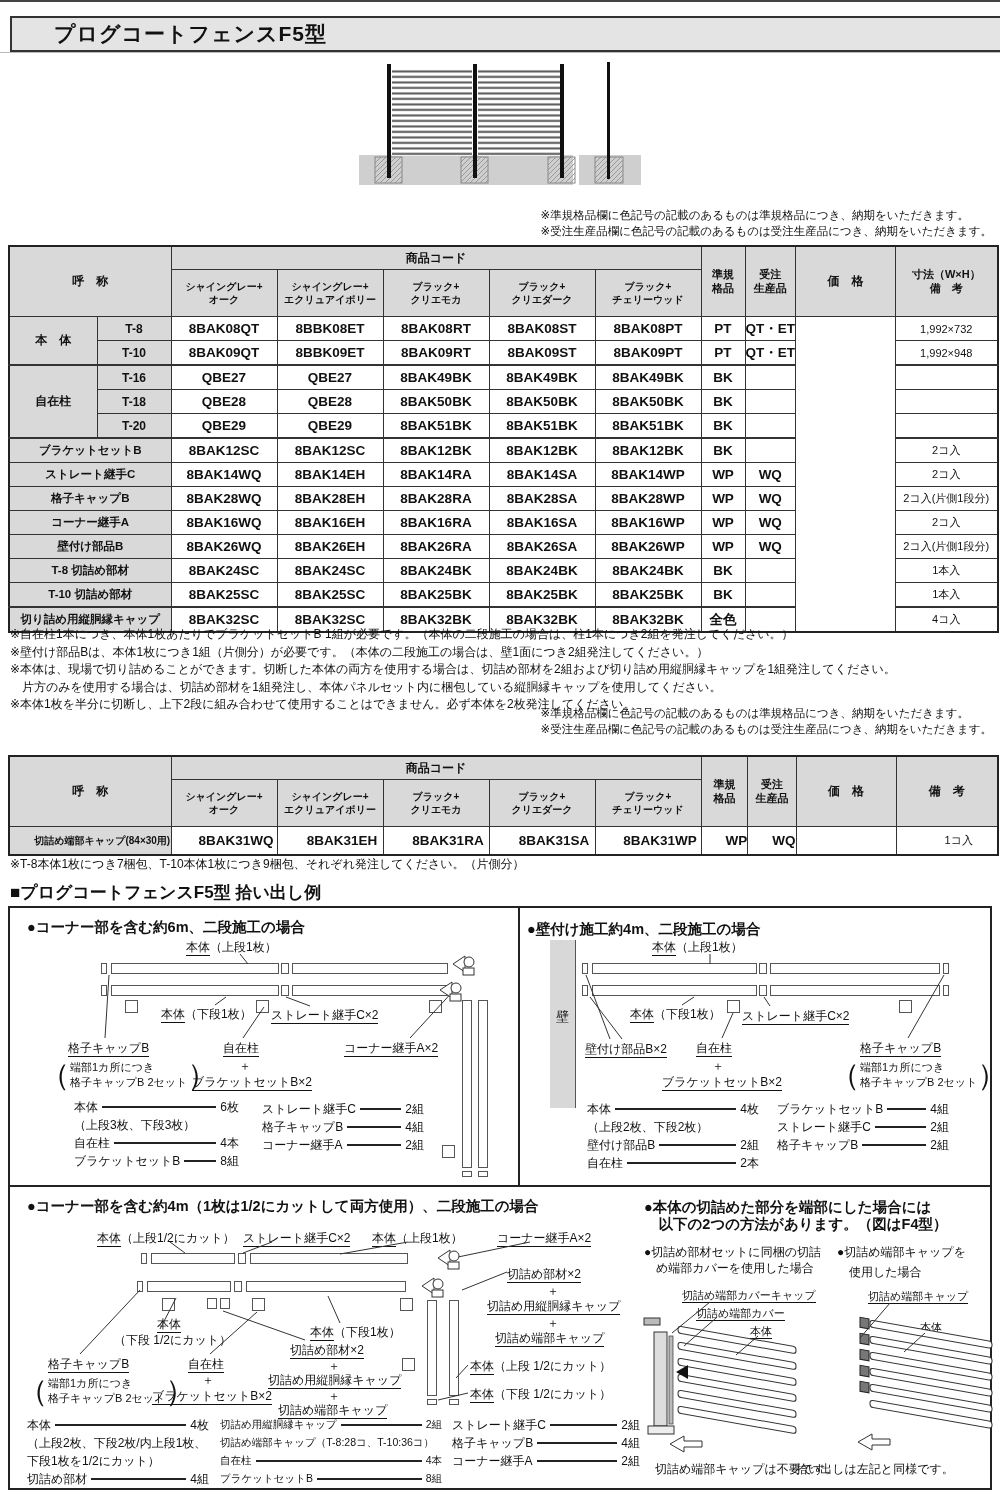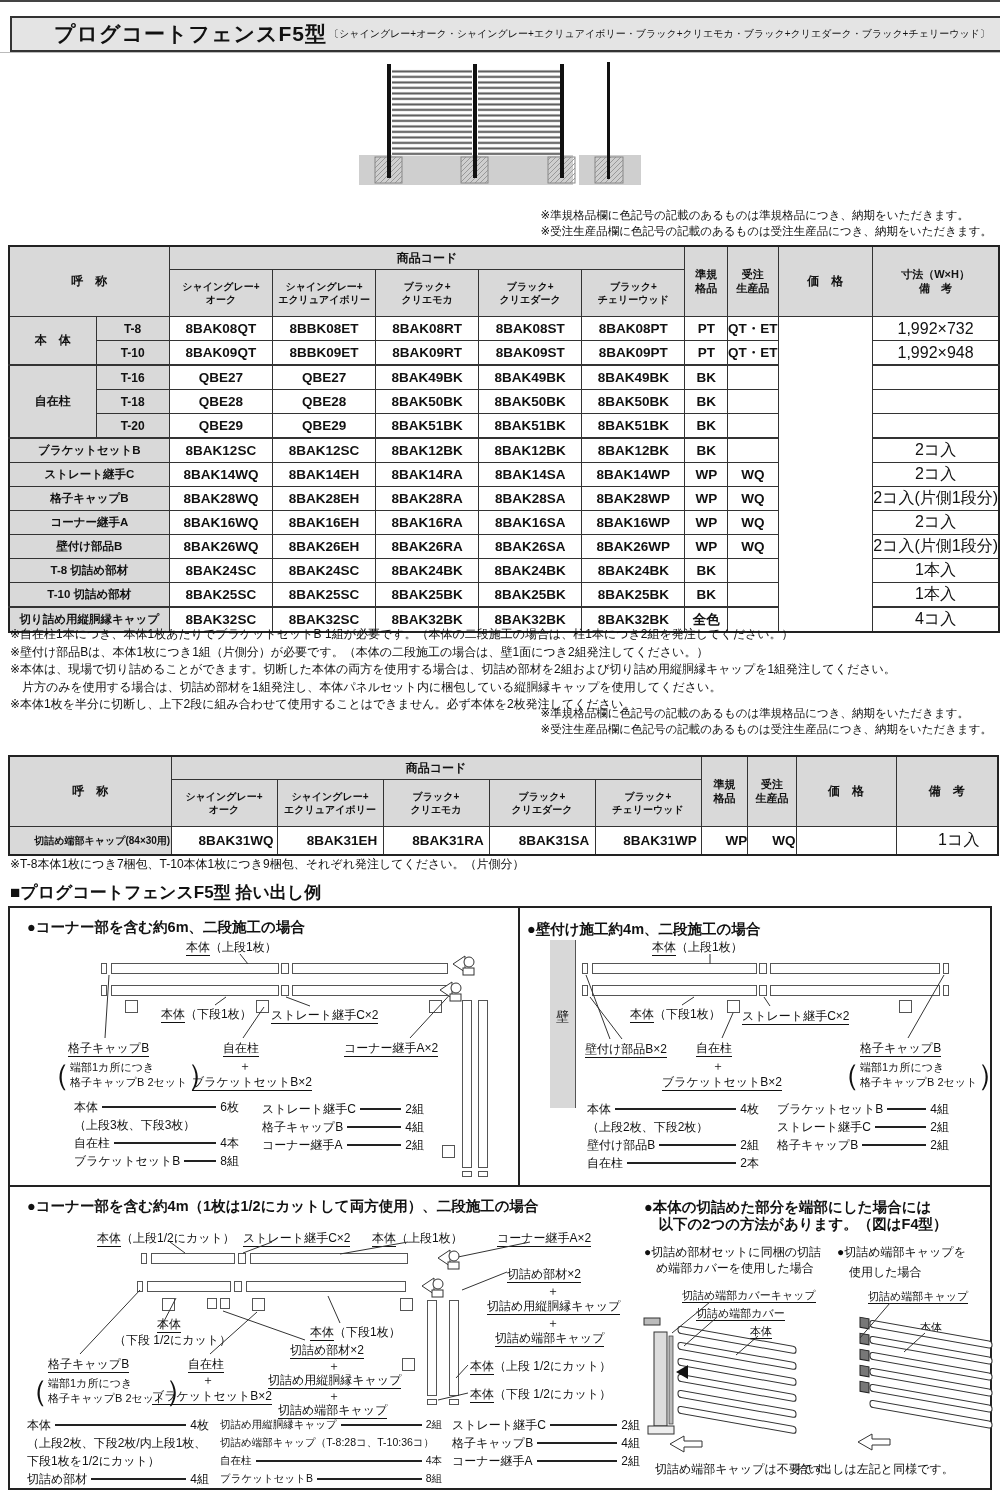--- a/index.html
+++ b/index.html
@@ -27,21 +27,21 @@
   th,td{border:1px solid #333;text-align:center;vertical-align:middle;padding:0;overflow:hidden;white-space:nowrap;}
   thead th{background:#d9d9d9;font-weight:bold;font-size:12px;}
   thead tr.colors-row th{font-size:10px;white-space:pre-line;line-height:1.3;height:46px;font-weight:bold;}
   thead tr.span-row th{height:22px;margin-left:28px;}
   th.two-line{white-space:pre-line;line-height:1.25;font-size:11px;}
   tbody td{height:23px;}
   td.grp{background:#d9d9d9;font-weight:bold;font-size:12px;}
   td.namecell{background:#d9d9d9;font-weight:bold;font-size:11.5px;}
   td.optname{background:#d9d9d9;font-weight:bold;font-size:10px;}
   td.code{font-weight:bold;font-size:13.5px;}
-  td.notecol{font-size:16px;}
+  td.notecol{font-size:11px;}
   td.pc{border-top:0;border-bottom:0;}
   tr.thick td{border-top-width:2px;}
   #main-table{left:8px;top:245px;}
   #option-table{left:8px;top:755px;}
   #option-table tbody td{height:27px;padding-left:24px;}
   
   .footnotes{font-size:12px;line-height:17.5px;white-space:nowrap;}
   #main-footnotes{left:10px;top:626px;}
   #option-footnote{left:10px;top:856px;font-size:12px;}
   
@@ -74,21 +74,20 @@
   .overlay{position:absolute;left:0;top:0;pointer-events:none;}
 </style>
 </head>
 <body>
 
 <div class="abs" id="top-rule"></div>
 <div class="abs" id="title-underline"></div>
 
 <div class="abs" id="title-bar">
   <span id="title-main">プログコートフェンスF5型</span>
-  <span id="title-colors">〔シャイングレー+オーク・シャイングレー+エクリュアイボリー・ブラック+クリエモカ・ブラック+クリエダーク・ブラック+チェリーウッド〕</span>
 </div>
 
 <svg class="abs" style="left:355px;top:58px;" width="290" height="135" viewBox="0 0 290 135">
   <defs>
     <pattern id="hatch" width="5" height="5" patternUnits="userSpaceOnUse">
       <path d="M0,5 L5,0" stroke="#999" stroke-width="1"></path>
       <path d="M-1,1 L1,-1 M4,6 L6,4" stroke="#999" stroke-width="1"></path>
     </pattern>
     <pattern id="slats" width="8" height="5.5" patternUnits="userSpaceOnUse">
       <rect width="8" height="5.5" fill="#fff"></rect>

